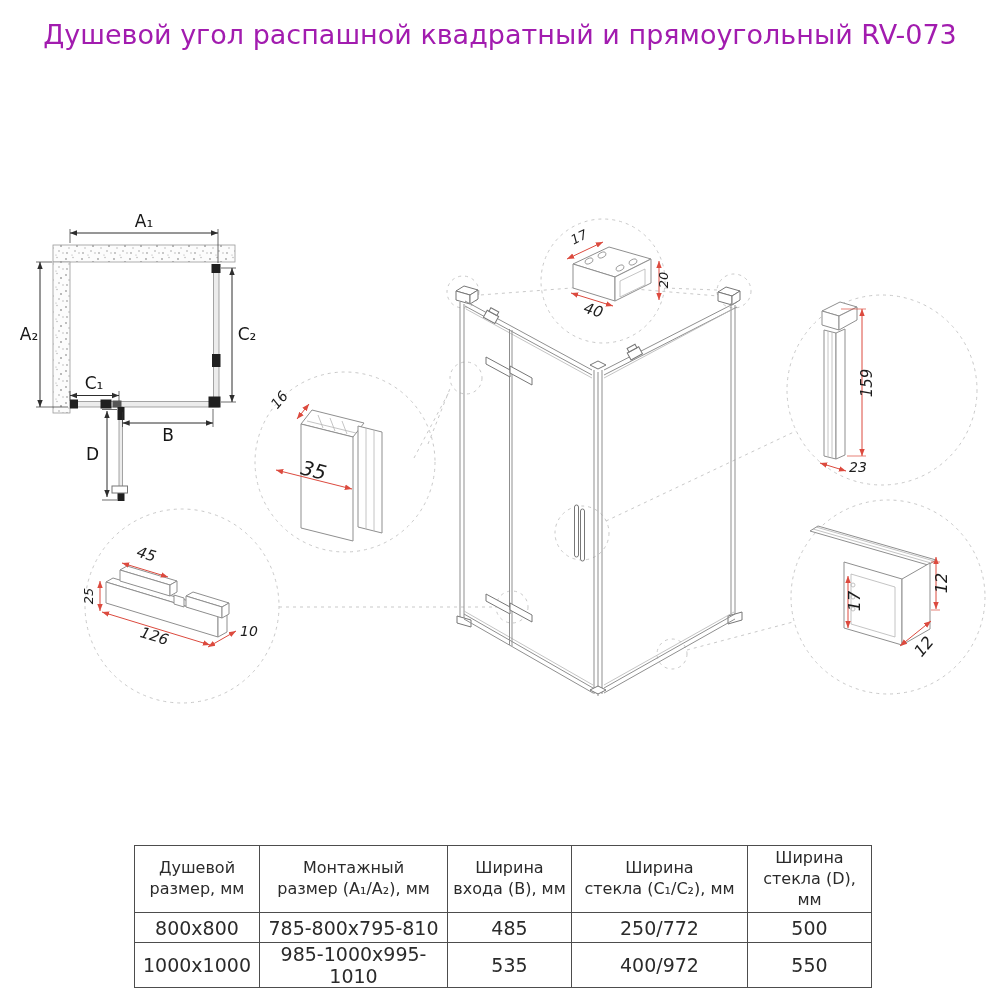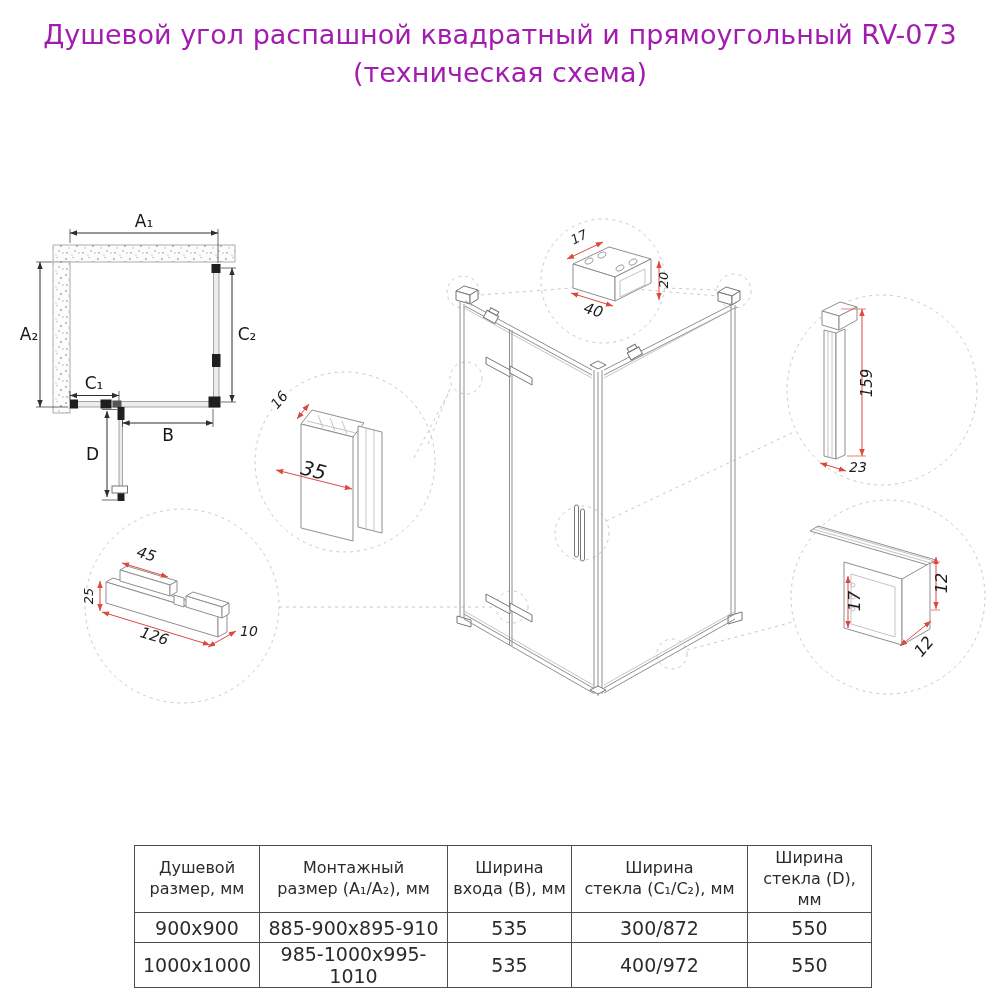--- a/index.html
+++ b/index.html
@@ -33,21 +33,20 @@
   .spec th{font-size:16px;font-weight:400;white-space:pre-line;height:48px;padding:2px;line-height:1.3;}
   .spec td{font-size:19px;height:29px;padding:0 2px;}
 </style>
 </head>
 <body>
 
 <div class="sheet">
 
   <div class="title">
     <div>Душевой угол распашной квадратный и прямоугольный RV-073</div>
-    <div>(техническая схема)</div>
   </div>
 
   <svg class="diagram" width="1000" height="655" viewBox="0 175 1000 655">
     <defs>
       <marker id="arb" viewBox="0 0 10 10" refX="9" refY="5" markerWidth="8" markerHeight="8" orient="auto-start-reverse">
         <path d="M0,1.5 L9,5 L0,8.5 Z"></path>
       </marker>
       <marker id="ar" viewBox="0 0 10 10" refX="9" refY="5" markerWidth="8" markerHeight="8" orient="auto-start-reverse">
         <path d="M0,1.5 L9,5 L0,8.5 Z"></path>
       </marker>
@@ -276,25 +275,25 @@
         <th>Ширина
 входа (B), мм</th>
         <th>Ширина
 стекла (C₁/C₂), мм</th>
         <th>Ширина
 стекла (D), мм</th>
       </tr>
     </thead>
     <tbody>
       <tr>
-        <td>900x900</td>
-        <td>885-900x895-910</td>
-        <td>535</td>
-        <td>300/872</td>
-        <td>550</td>
+        <td>800x800</td>
+        <td>785-800x795-810</td>
+        <td>485</td>
+        <td>250/772</td>
+        <td>500</td>
       </tr>
       <tr>
         <td>1000x1000</td>
         <td>985-1000x995-1010</td>
         <td>535</td>
         <td>400/972</td>
         <td>550</td>
       </tr>
     </tbody>
   </table>

